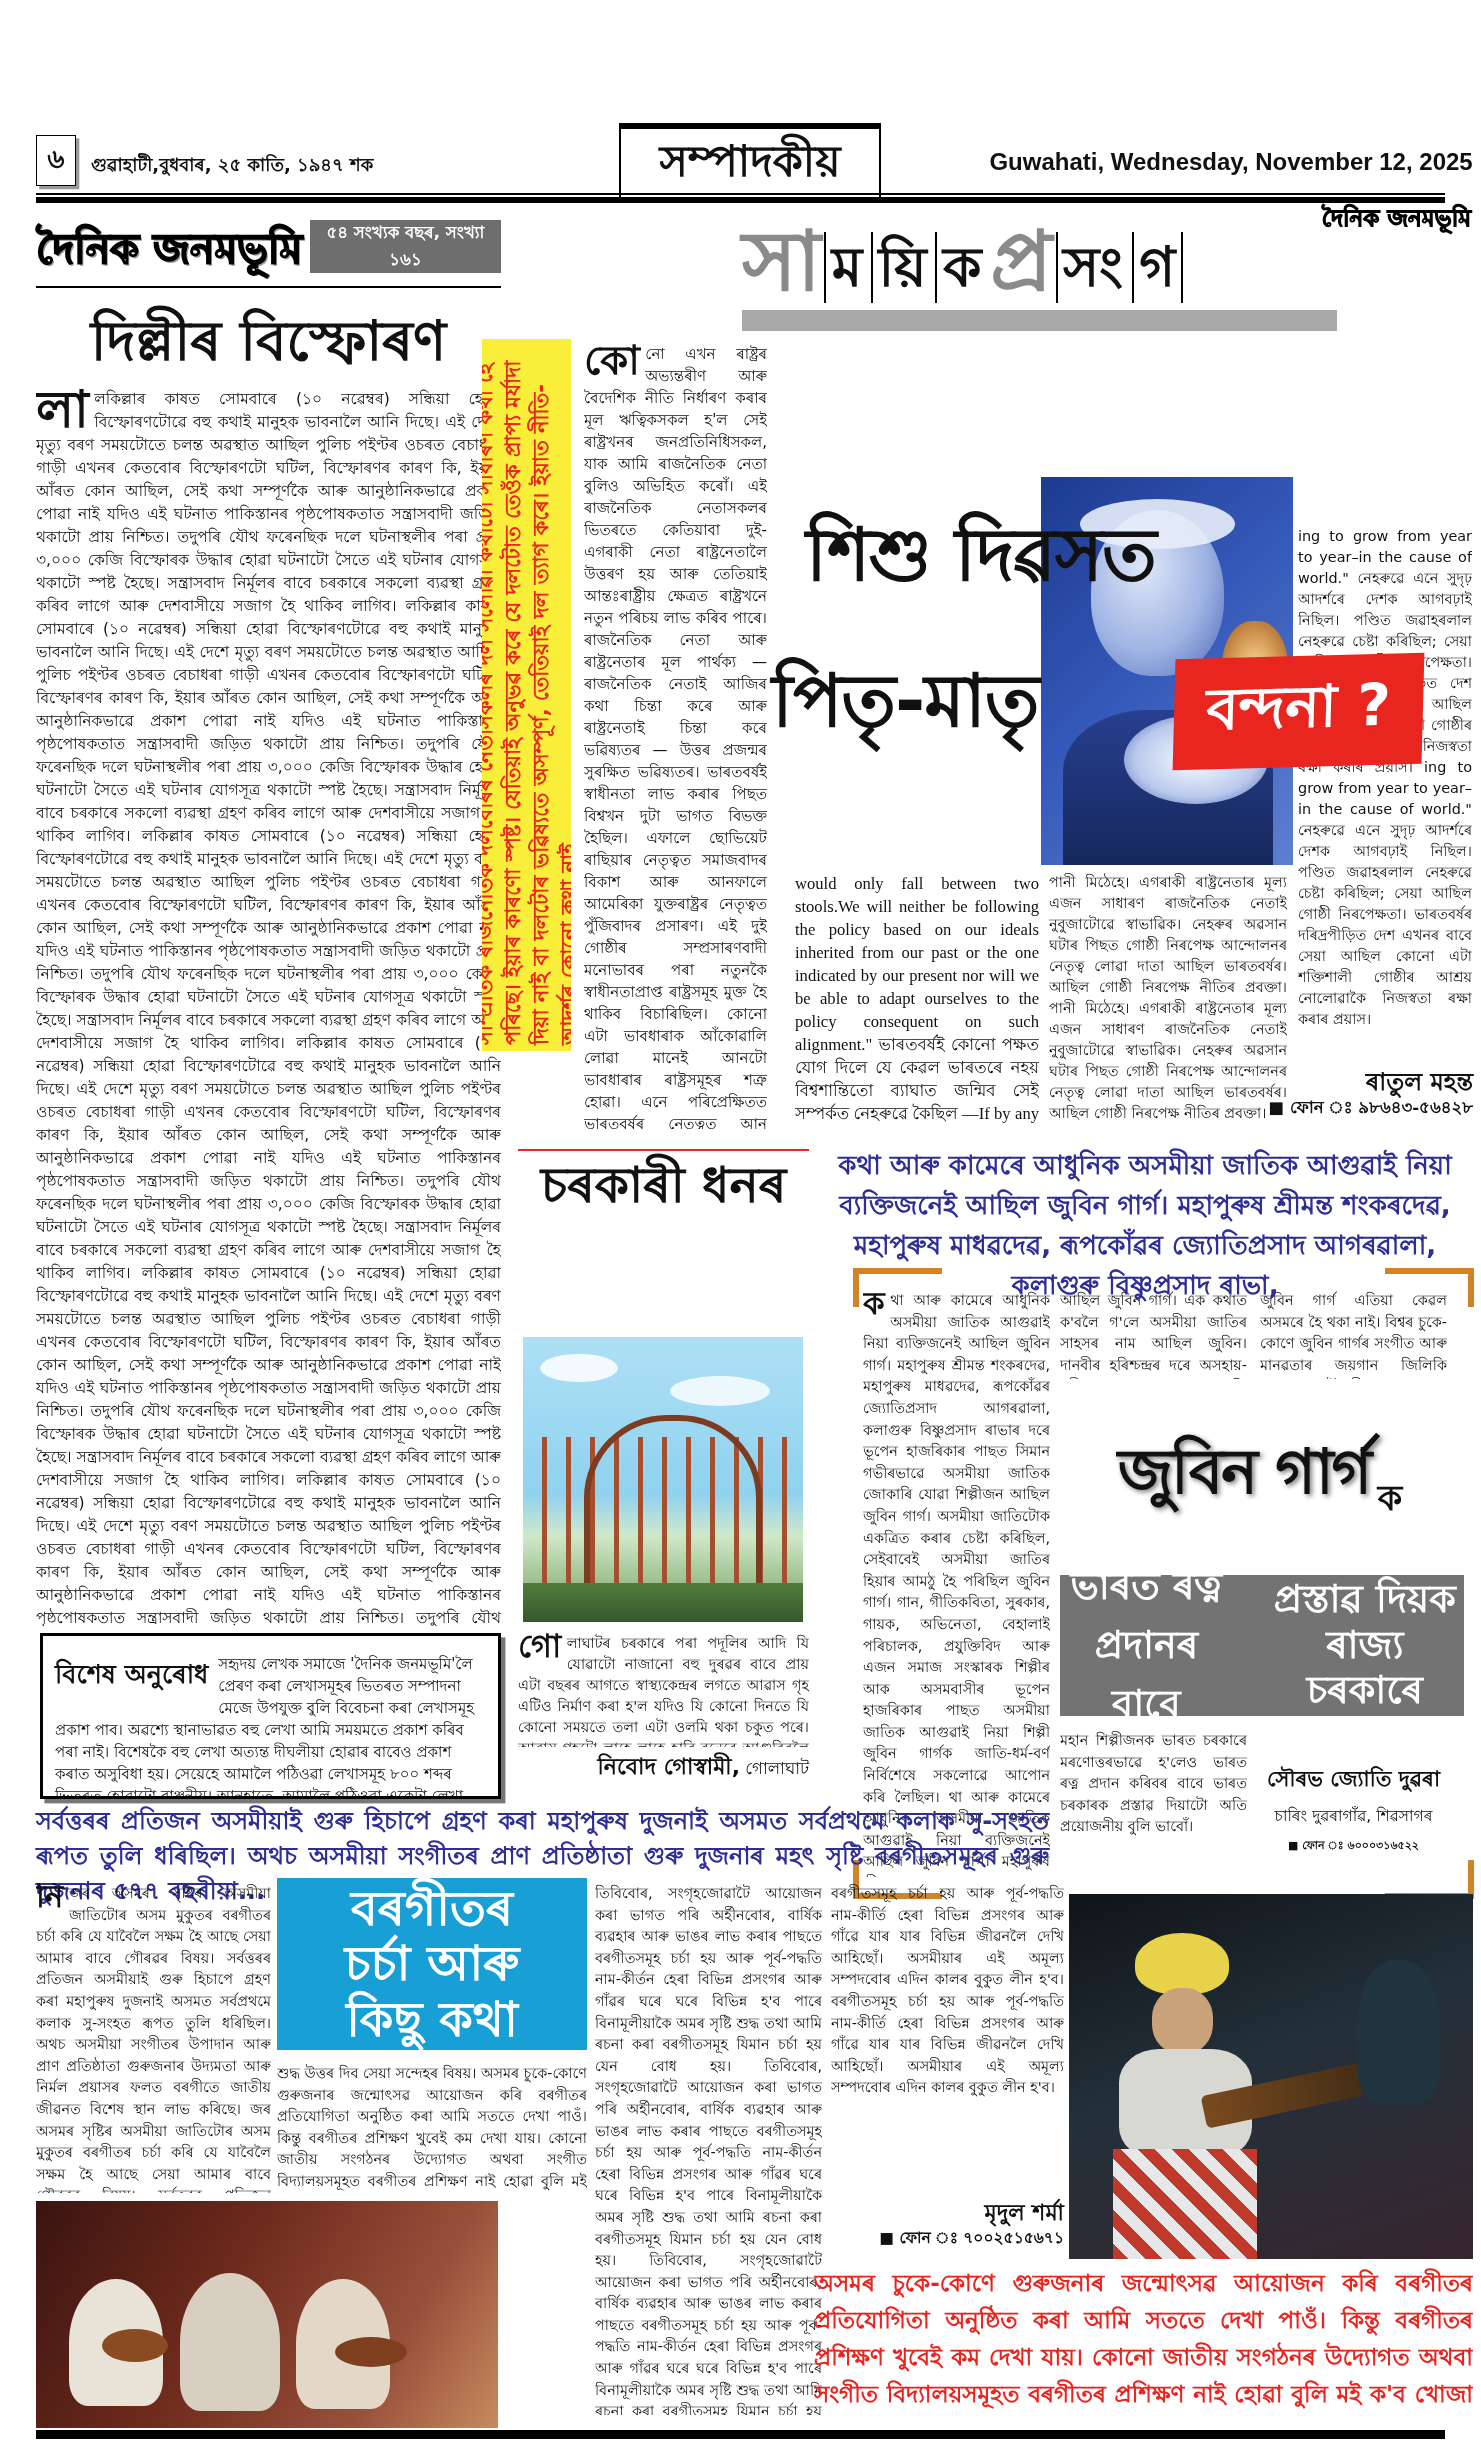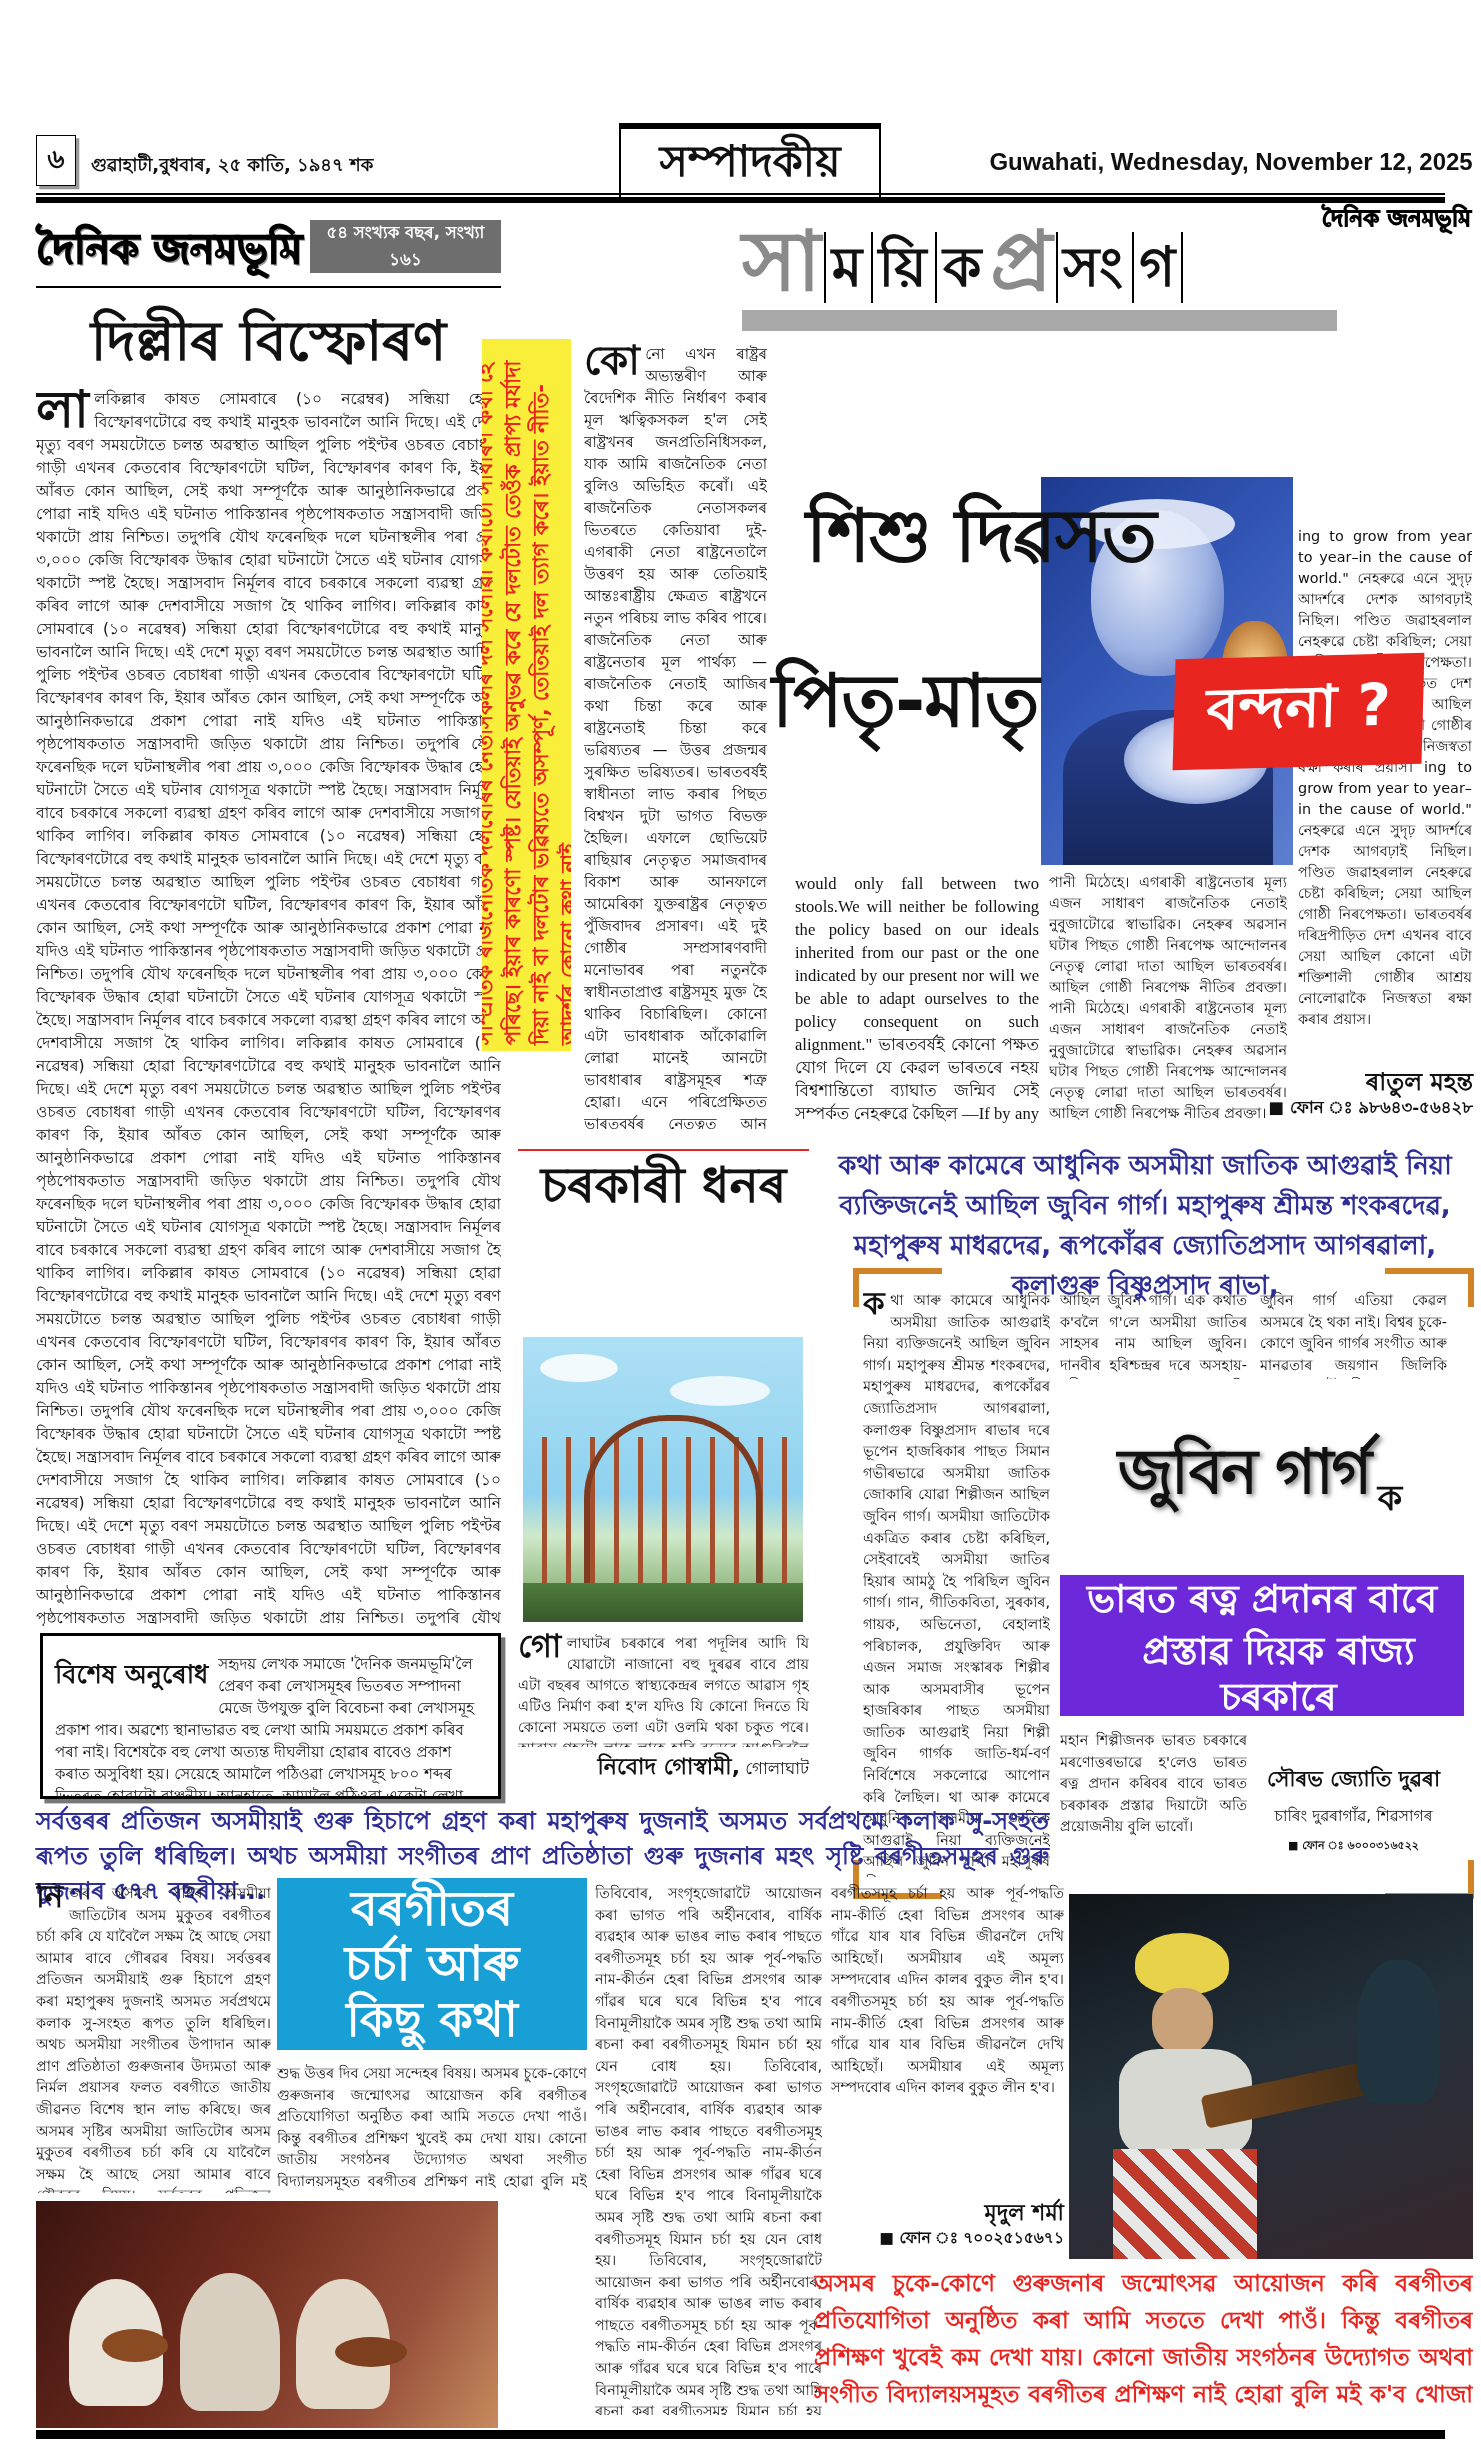--- a/index.html
+++ b/index.html
@@ -83,21 +83,21 @@
   </div>
 
   <div class="abs photo" style="left:1041px;top:477px;width:252px;height:388px;background:linear-gradient(135deg,#1d3a8f 0%,#3458b8 45%,#5d7fd0 100%);">
     <div style="position:absolute;left:50px;top:33px;width:133px;height:166px;border-radius:50% 50% 45% 45%;background:radial-gradient(ellipse at 40% 35%,#dfe6f7 0%,#9fb4e4 55%,#4a66b5 100%);"></div>
     <div style="position:absolute;left:39px;top:22px;width:155px;height:50px;border-radius:50%;background:#e8edf9;opacity:.9;"></div>
     <div style="position:absolute;left:22px;top:233px;width:210px;height:155px;border-radius:40% 40% 0 0;background:linear-gradient(#27408f,#16275c);"></div>
     <div style="position:absolute;left:83px;top:238px;width:144px;height:89px;border-radius:50%;background:radial-gradient(#f0f4fd 10%,#b9c8ec 60%,#3c58a8 100%);"></div>
     <div style="position:absolute;right:5.5px;top:144px;width:66px;height:100px;border-radius:45%;background:radial-gradient(#f0c07e 20%,#b5722f 80%);"></div>
   </div>
 
-  <div class="abs b" style="left:806px;top:480px;font-size:73px;letter-spacing:-1.1px;z-index:3;">শিশু দিৱসত</div>
+  <div class="abs b" style="left:806px;top:499px;font-size:73px;letter-spacing:-1.1px;z-index:3;">শিশু দিৱসত</div>
   <div class="abs b" style="left:772px;top:645px;font-size:73px;letter-spacing:-1.1px;z-index:3;">পিতৃ-মাতৃ</div>
   <div class="abs" style="left:1174px;top:656px;width:249px;height:111px;background:#e8251f;transform:rotate(-1.5deg) skewX(-3deg);z-index:4;display:flex;align-items:center;justify-content:center;">
     <span class="b" style="color:#fff;font-size:58px;">বন্দনা ?</span>
   </div>
 
   <div class="abs as" style="left:1298px;top:526px;width:174px;height:554px;font-size:14.4px;line-height:21px;">
     <span>ing to grow from year to year–in the cause of world." নেহৰুৱে এনে সুদৃঢ় আদৰ্শৰে দেশক আগবঢ়াই নিছিল। পণ্ডিত জৱাহৰলাল নেহৰুৱে চেষ্টা কৰিছিল; সেয়া আছিল গোষ্ঠী নিৰপেক্ষতা। ভাৰতবৰ্ষৰ দৰিদ্ৰপীড়িত দেশ এখনৰ বাবে সেয়া আছিল কোনো এটা শক্তিশালী গোষ্ঠীৰ আশ্ৰয় নোলোৱাকৈ নিজস্বতা ৰক্ষা কৰাৰ প্ৰয়াস। ing to grow from year to year–in the cause of world." নেহৰুৱে এনে সুদৃঢ় আদৰ্শৰে দেশক আগবঢ়াই নিছিল। পণ্ডিত জৱাহৰলাল নেহৰুৱে চেষ্টা কৰিছিল; সেয়া আছিল গোষ্ঠী নিৰপেক্ষতা। ভাৰতবৰ্ষৰ দৰিদ্ৰপীড়িত দেশ এখনৰ বাবে সেয়া আছিল কোনো এটা শক্তিশালী গোষ্ঠীৰ আশ্ৰয় নোলোৱাকৈ নিজস্বতা ৰক্ষা কৰাৰ প্ৰয়াস।</span>
   </div>
   <div class="abs byline" style="left:1246px;top:1063px;width:227px;font-size:24px;">ৰাতুল মহন্ত</div>
   <div class="abs phone b" style="left:1246px;top:1095px;width:227px;font-size:16.6px;">■ ফোন ঃ ৯৮৬৪৩-৫৬৪২৮</div>
@@ -143,21 +143,21 @@
     <span class="dropcap" style="font-size:31px;">ক</span><span>থা আৰু কামেৰে আধুনিক অসমীয়া জাতিক আগুৱাই নিয়া ব্যক্তিজনেই আছিল জুবিন গাৰ্গ। মহাপুৰুষ শ্ৰীমন্ত শংকৰদেৱ, মহাপুৰুষ মাধৱদেৱ, ৰূপকোঁৱৰ জ্যোতিপ্ৰসাদ আগৰৱালা, কলাগুৰু বিষ্ণুপ্ৰসাদ ৰাভাৰ দৰে ভূপেন হাজৰিকাৰ পাছত সিমান গভীৰভাৱে অসমীয়া জাতিক জোকাৰি যোৱা শিল্পীজন আছিল জুবিন গাৰ্গ। অসমীয়া জাতিটোক একত্ৰিত কৰাৰ চেষ্টা কৰিছিল, সেইবাবেই অসমীয়া জাতিৰ হিয়াৰ আমঠু হৈ পৰিছিল জুবিন গাৰ্গ। গান, গীতিকবিতা, সুৰকাৰ, গায়ক, অভিনেতা, বেহালাই পৰিচালক, প্ৰযুক্তিবিদ আৰু এজন সমাজ সংস্কাৰক শিল্পীৰ আক অসমবাসীৰ ভূপেন হাজৰিকাৰ পাছত অসমীয়া জাতিক আগুৱাই নিয়া শিল্পী জুবিন গাৰ্গক জাতি-ধৰ্ম-বৰ্ণ নিৰ্বিশেষে সকলোৱে আপোন কৰি লৈছিল। থা আৰু কামেৰে আধুনিক অসমীয়া জাতিক আগুৱাই নিয়া ব্যক্তিজনেই আছিল জুবিন গাৰ্গ। মহাপুৰুষ শ্ৰীমন্ত শংকৰদেৱ, মহাপুৰুষ মাধৱদেৱ, ৰূপকোঁৱৰ জ্যোতিপ্ৰসাদ আগৰৱালা, কলাগুৰু বিষ্ণুপ্ৰসাদ ৰাভাৰ দৰে ভূপেন হাজৰিকাৰ পাছত সিমান গভীৰভাৱে অসমীয়া জাতিক জোকাৰি যোৱা শিল্পীজন আছিল জুবিন গাৰ্গ। অসমীয়া জাতিটোক একত্ৰিত কৰাৰ চেষ্টা কৰিছিল, সেইবাবেই অসমীয়া জাতিৰ হিয়াৰ আমঠু হৈ পৰিছিল জুবিন গাৰ্গ। গান, গীতিকবিতা, সুৰকাৰ, গায়ক, অভিনেতা, বেহালাই পৰিচালক, প্ৰযুক্তিবিদ আৰু এজন সমাজ সংস্কাৰক শিল্পীৰ আক অসমবাসীৰ ভূপেন হাজৰিকাৰ পাছত অসমীয়া জাতিক আগুৱাই নিয়া শিল্পী জুবিন গাৰ্গক জাতি-ধৰ্ম-বৰ্ণ নিৰ্বিশেষে সকলোৱে আপোন কৰি লৈছিল।</span>
   </div>
   <div class="abs as" style="left:1060px;top:1290px;width:187px;height:89px;font-size:14.4px;line-height:21.6px;">আছিল জুবিন গাৰ্গ। এক কথাত ক'বলৈ গ'লে অসমীয়া জাতিৰ সাহসৰ নাম আছিল জুবিন। দানবীৰ হৰিশ্চন্দ্ৰৰ দৰে অসহায়-দুখীয়াৰ বাবে সদায় মুকলি আছিল তেওঁৰ হাত দুখন। অসমীয়া জাতিৰ উন্নতিৰ বাবে সদায় চিন্তা কৰিছিল।</div>
   <div class="abs as" style="left:1260px;top:1290px;width:187px;height:89px;font-size:14.4px;line-height:21.6px;">জুবিন গাৰ্গ এতিয়া কেৱল অসমৰে হৈ থকা নাই। বিশ্বৰ চুকে-কোণে জুবিন গাৰ্গৰ সংগীত আৰু মানৱতাৰ জয়গান জিলিকি আছে। গোটেই জীৱন অসম আৰু অসমীয়া জাতিৰ বাবে উছৰ্গা কৰা</div>
 
   <div class="abs" style="left:1055px;top:1384px;width:410px;height:183px;display:flex;align-items:center;justify-content:center;">
     <span class="b" style="font-size:62px;text-shadow:2.2px 2.2px 5.5px #777;letter-spacing:-2.2px;">জুবিন গাৰ্গ</span>
     <span class="b" style="font-size:35px;margin:50px 0 0 7.8px;">ক</span>
   </div>
 
-  <div class="abs ctr" style="left:1060px;top:1575px;width:404px;height:141px;background:#6d28d9;display:flex;flex-direction:column;align-items:center;justify-content:center;">
+  <div class="abs ctr" style="left:1060px;top:1575px;width:404px;height:141px;background:#737373;display:flex;flex-direction:row;align-items:center;justify-content:center;">
     <div class="b" style="color:#fff;font-size:38px;line-height:1.55;">ভাৰত ৰত্ন প্ৰদানৰ বাবে</div>
     <div class="b" style="color:#fff;font-size:38px;line-height:1.2;padding-left:33px;">প্ৰস্তাৱ দিয়ক ৰাজ্য চৰকাৰে</div>
   </div>
 
   <div class="abs as" style="left:1060px;top:1730px;width:187px;height:150px;font-size:14.4px;line-height:21.6px;">মহান শিল্পীজনক ভাৰত চৰকাৰে মৰণোত্তৰভাৱে হ'লেও ভাৰত ৰত্ন প্ৰদান কৰিবৰ বাবে ভাৰত চৰকাৰক প্ৰস্তাৱ দিয়াটো অতি প্ৰয়োজনীয় বুলি ভাবোঁ।</div>
   <div class="abs" style="left:1260px;top:1730px;width:187px;height:155px;text-align:center;">
     <div class="b" style="font-size:21px;margin-top:33px;">সৌৰভ জ্যোতি দুৱৰা</div>
     <div style="font-size:15.5px;margin-top:5.5px;">চাৰিং দুৱৰাগাঁৱ, শিৱসাগৰ</div>
     <div class="b" style="font-size:11px;margin-top:7.8px;">■ ফোন ঃ ৬০০০৩১৬৫২২</div>
   </div>

